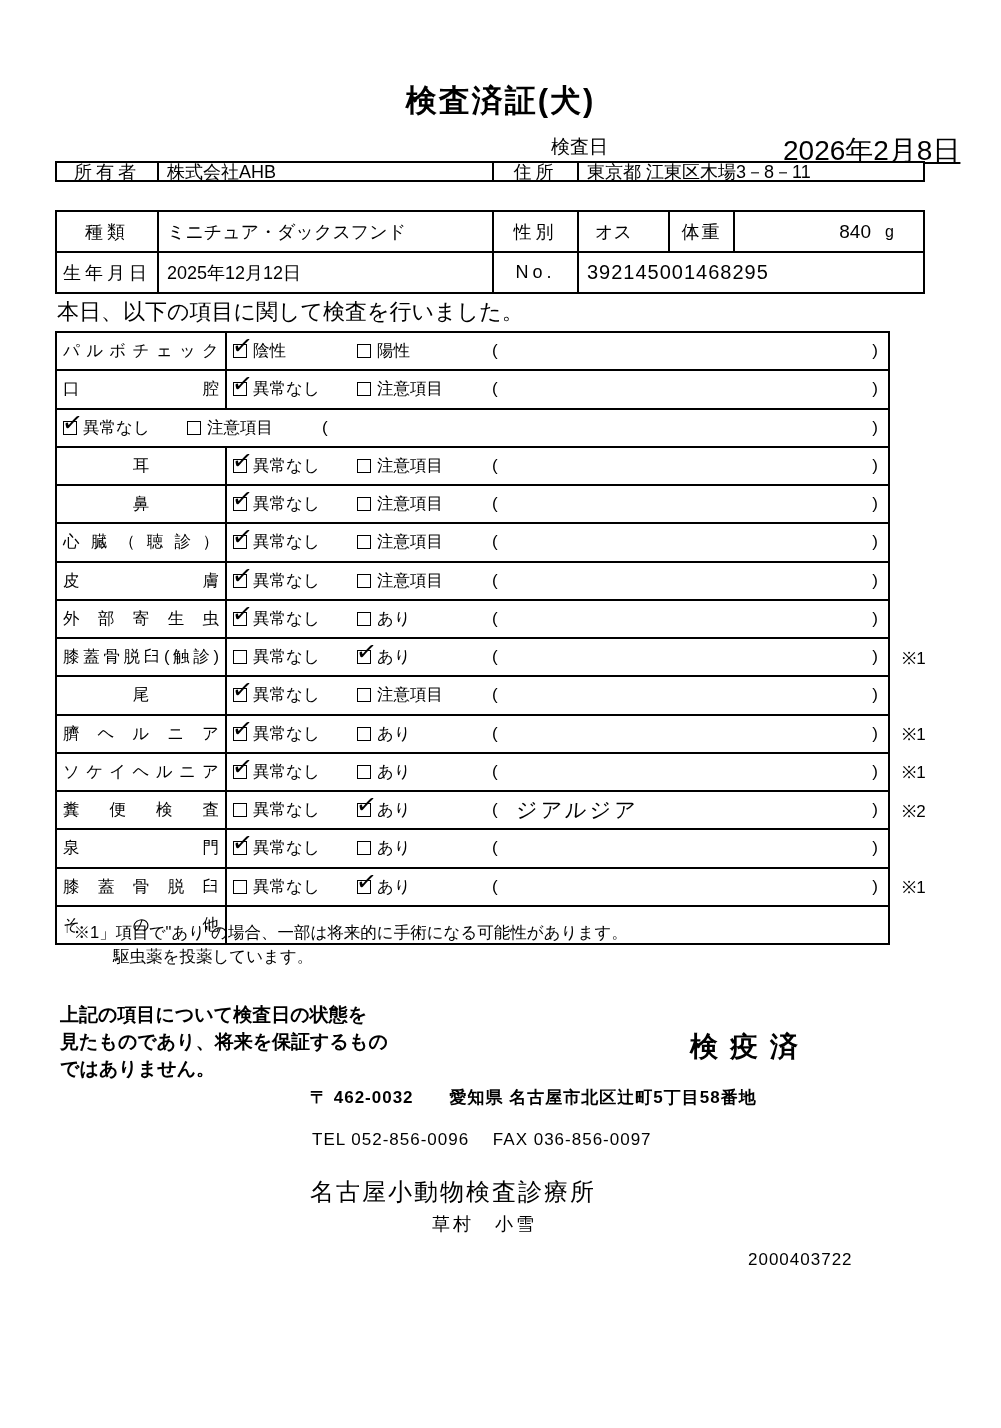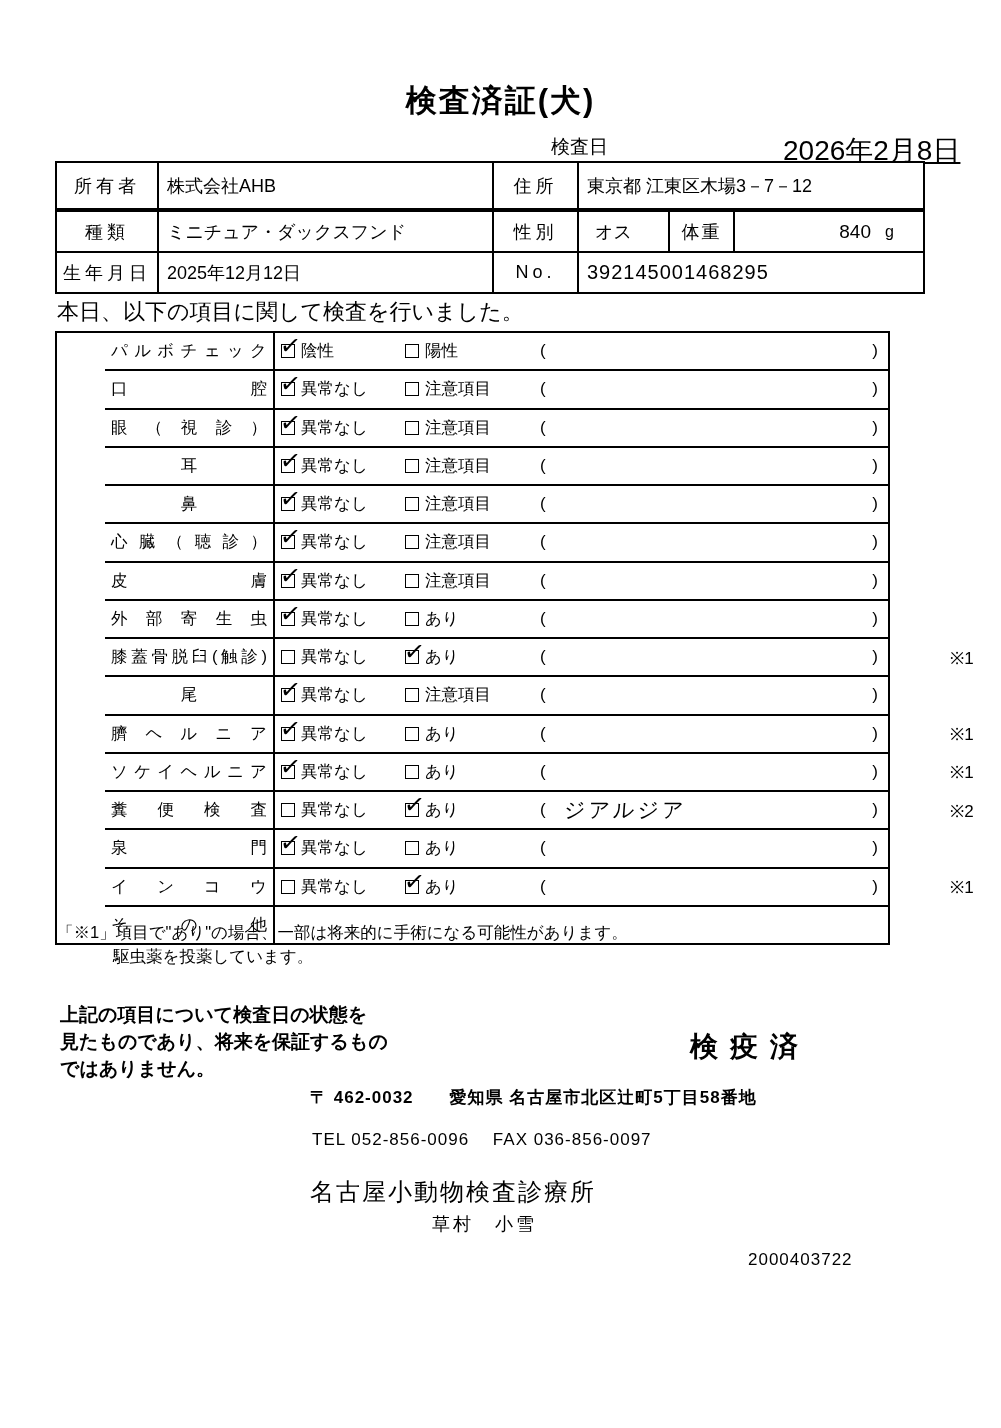--- a/index.html
+++ b/index.html
@@ -17,37 +17,37 @@
   .date-label { position:absolute; top:134px; left:551px; font-size:19px; }
   .date-value { position:absolute; top:132px; left:783px; font-size:28px;text-decoration:underline; }
 
   
   .tbl { position:absolute; left:55px; width:870px; border:2px solid #000; box-sizing:border-box; background:#fff; }
   .t-row { display:flex; }
   .t-row + .t-row { border-top:2px solid #000; }
   .t-cell { box-sizing:border-box; display:flex; align-items:center; font-size:18px; padding:0 8px; overflow:hidden; white-space:nowrap; }
   .t-cell + .t-cell { border-left:2px solid #000; }
   .lab { justify-content:center; letter-spacing:4px; padding:0 2px; }
-  #owner-table { top:161px; } #owner-table .t-row { height:45px; }
+  #owner-table { top:161px; } #owner-table .t-row { height:17px; }
   #pet-table { top:210px; }   #pet-table .t-row { height:39px; }
   .w100 { width:100px; flex:0 0 auto; }
   .w335 { width:335px; flex:0 0 auto; }
   .w85  { width:85px;  flex:0 0 auto; }
   .w95  { width:91px;  flex:0 0 auto;padding-left:16px; }
   .w65  { width:65px;  flex:0 0 auto; letter-spacing:2px; }
   .grow { flex:1; }
   .weight-val { flex:1; text-align:right; padding-right:14px; font-size:19px; }
   .weight-unit { width:30px; flex:0 0 auto; font-size:16px; }
   .no-val { font-size:20px; letter-spacing:1px; }
 
   .intro { position:absolute; top:297px; left:57px; font-size:22px; }
 
   
   .checklist { position:absolute; top:331px; left:55px; width:835px; border:2px solid #000; box-sizing:border-box; }
-  .c-row { display:flex; height:36.25px; position:relative;margin-left:48px; }
+  .c-row { display:flex; height:36.25px; position:relative; }
   .c-row + .c-row { border-top:2px solid #000; }
   .c-item {
     width:170px; flex:0 0 auto; box-sizing:border-box; border-right:2px solid #000;
     padding:0 6px; font-size:16.5px; line-height:34px;
     text-align:justify; text-align-last:justify; text-justify:inter-character;
     overflow:hidden; white-space:nowrap;
   }
   .c-item.single { text-align-last:center; }
   .c-opts { flex:1; position:relative; }
   .opt { position:absolute; top:0; height:100%; display:flex; align-items:center; font-size:16.5px; white-space:nowrap; }
@@ -84,21 +84,21 @@
   <div class="title">検査済証(犬)</div>
 
   <span class="date-label">検査日</span>
   <span class="date-value">2026年2月8日</span>
 
   <div class="tbl" id="owner-table">
     <div class="t-row">
       <div class="t-cell lab w100">所有者</div>
       <div class="t-cell w335">株式会社AHB</div>
       <div class="t-cell lab w85">住所</div>
-      <div class="t-cell grow">東京都 江東区木場3－7－12</div>
+      <div class="t-cell grow">東京都 江東区木場3－8－11</div>
     </div>
   </div>
 
   <div class="tbl" id="pet-table">
     <div class="t-row">
       <div class="t-cell lab w100">種類</div>
       <div class="t-cell w335">ミニチュア・ダックスフンド</div>
       <div class="t-cell lab w85">性別</div>
       <div class="t-cell w95">オス</div>
       <div class="t-cell lab w65">体重</div>
@@ -153,21 +153,20 @@
         <span class="paren">
             <span class="p-open">(</span>
             <span class="p-val"></span>
             <span class="p-close">)</span>
           </span>
       </div>
       <div class="mark"></div>
     </div>
 
     <div class="c-row">
-      <div class="c-item">眼（視診）</div>
       <div class="c-opts">
         <span class="opt opt1">
             <span class="cb checked"></span>
             <span>異常なし</span>
           </span>
         <span class="opt opt2">
             <span class="cb"></span>
             <span>注意項目</span>
           </span>
         <span class="paren">
@@ -393,21 +392,21 @@
         <span class="paren">
             <span class="p-open">(</span>
             <span class="p-val"></span>
             <span class="p-close">)</span>
           </span>
       </div>
       <div class="mark"></div>
     </div>
 
     <div class="c-row">
-      <div class="c-item">インコウ</div>
+      <div class="c-item">膝蓋骨脱臼</div>
       <div class="c-opts">
         <span class="opt opt1">
             <span class="cb"></span>
             <span>異常なし</span>
           </span>
         <span class="opt opt2">
             <span class="cb checked"></span>
             <span>あり</span>
           </span>
         <span class="paren">

